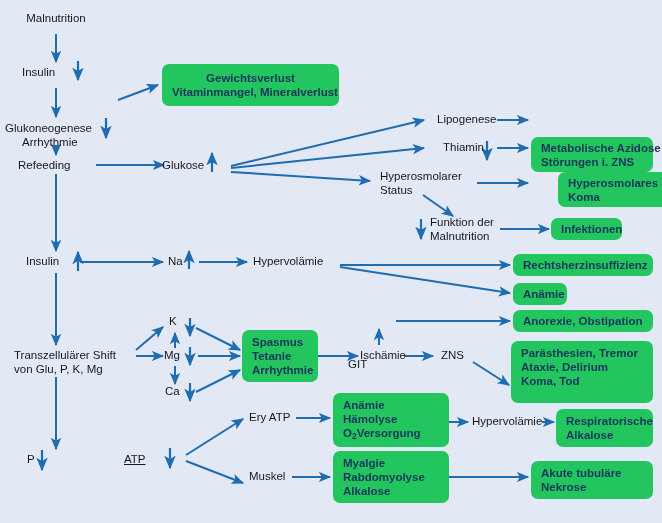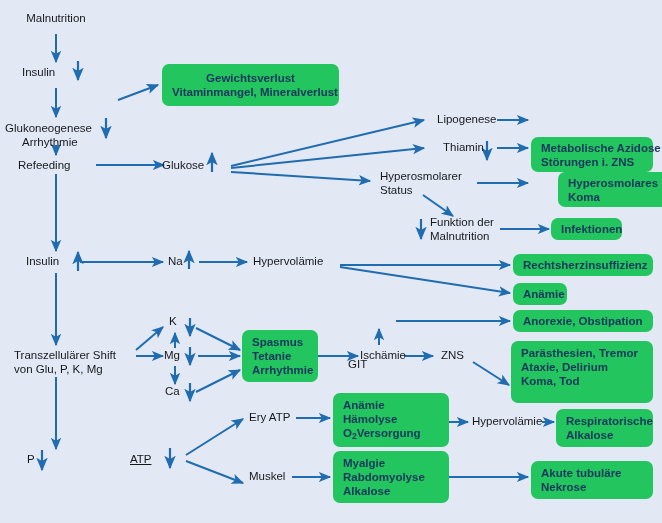--- a/index.html
+++ b/index.html
@@ -179,21 +179,21 @@
   <div class="node" style="left:165px;top:385px;">Ca</div>
 
   <div class="node" style="left:348px;top:314px;margin-top:44px;">GIT</div>
 
   <div class="node" style="left:360px;top:349px;">Ischämie</div>
 
   <div class="node" style="left:441px;top:349px;">ZNS</div>
 
   <div class="node" style="left:27px;top:453px;">P</div>
 
-  <div class="node" style="left:130px;top:453px;text-decoration:underline;">ATP</div>
+  <div class="node" style="left:124px;top:453px;text-decoration:underline;">ATP</div>
 
   <div class="node" style="left:249px;top:411px;">Ery ATP</div>
 
   <div class="node" style="left:249px;top:470px;">Muskel</div>
 
   <div class="node" style="left:472px;top:415px;">Hypervolämie</div>
 
   <div class="box center" style="left:162px;top:64px;width:177px;height:42px;padding-top:7px;">
     <div>Gewichtsverlust</div>
     <div>Vitaminmangel,  Mineralverlust</div>

